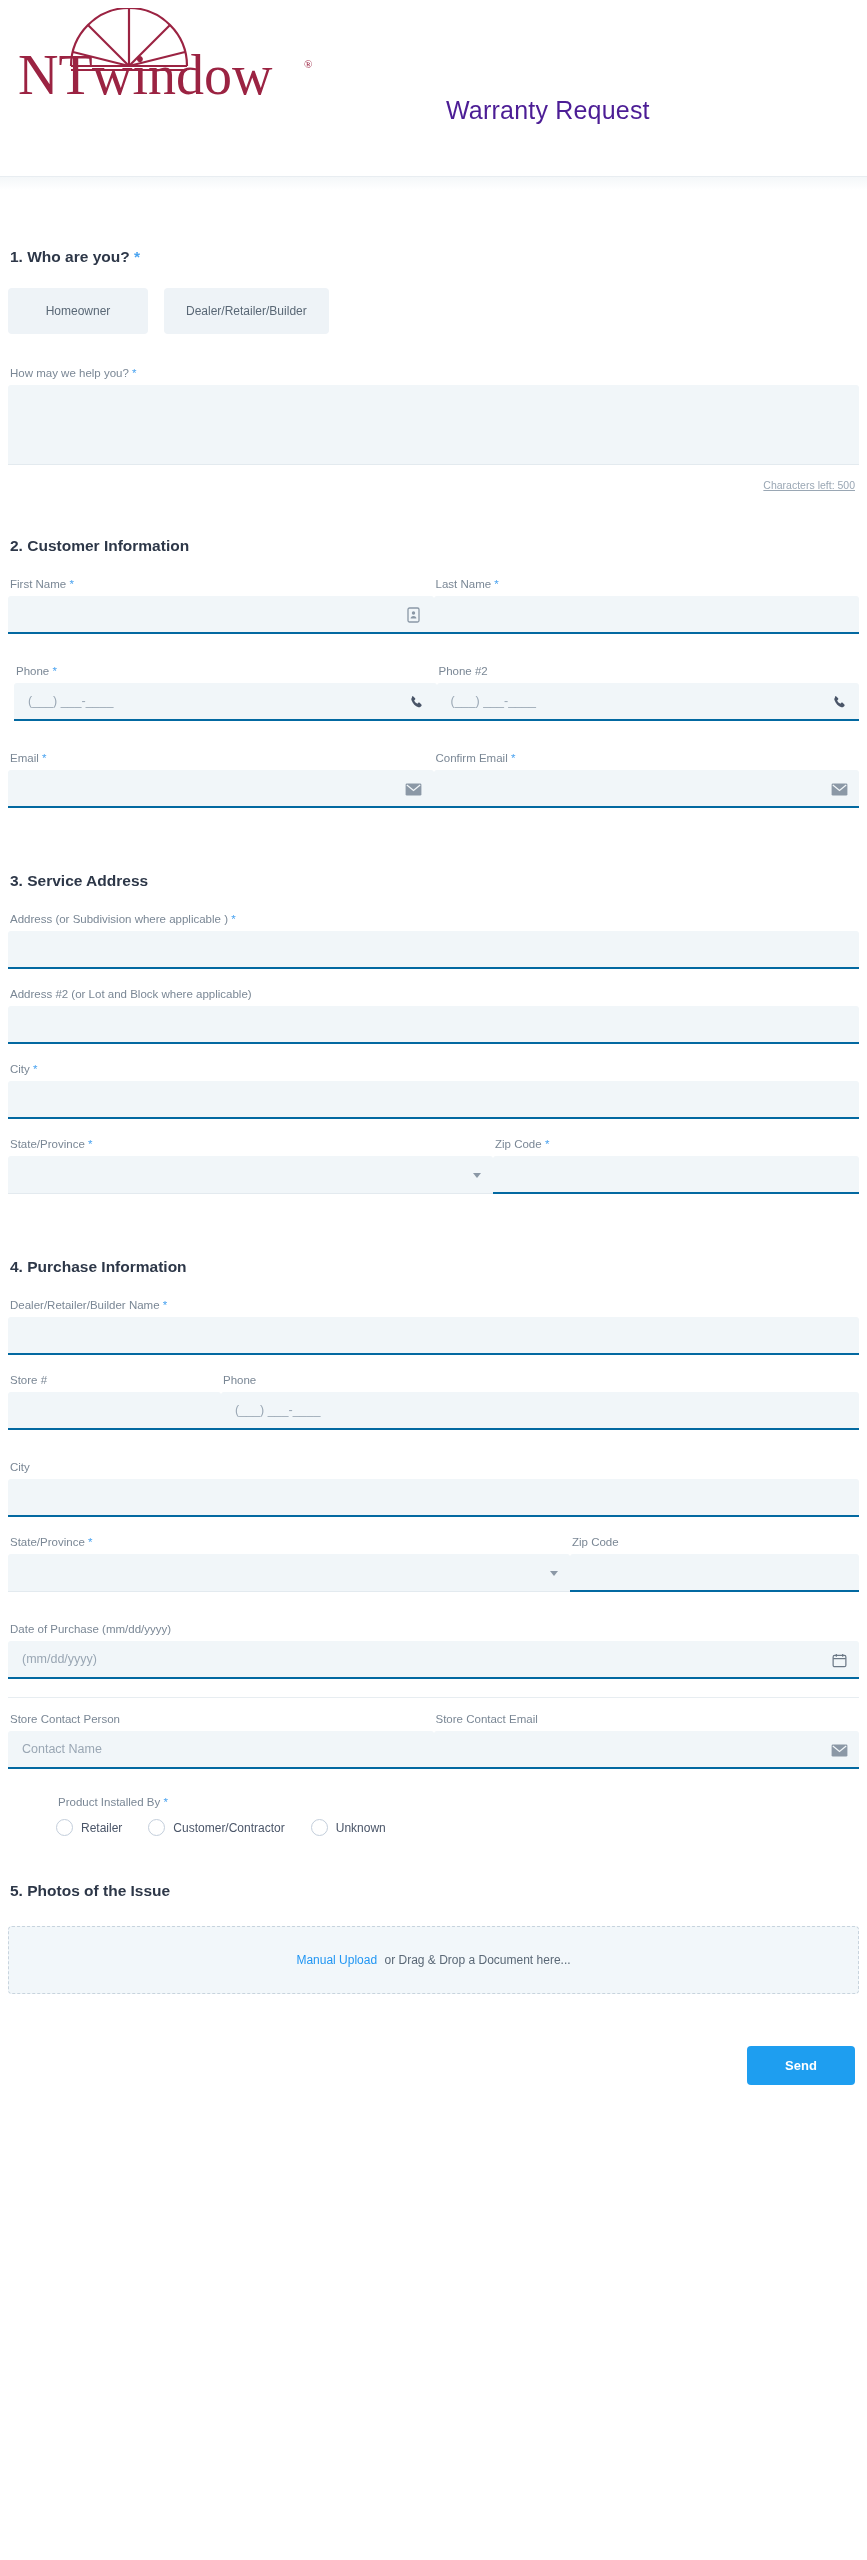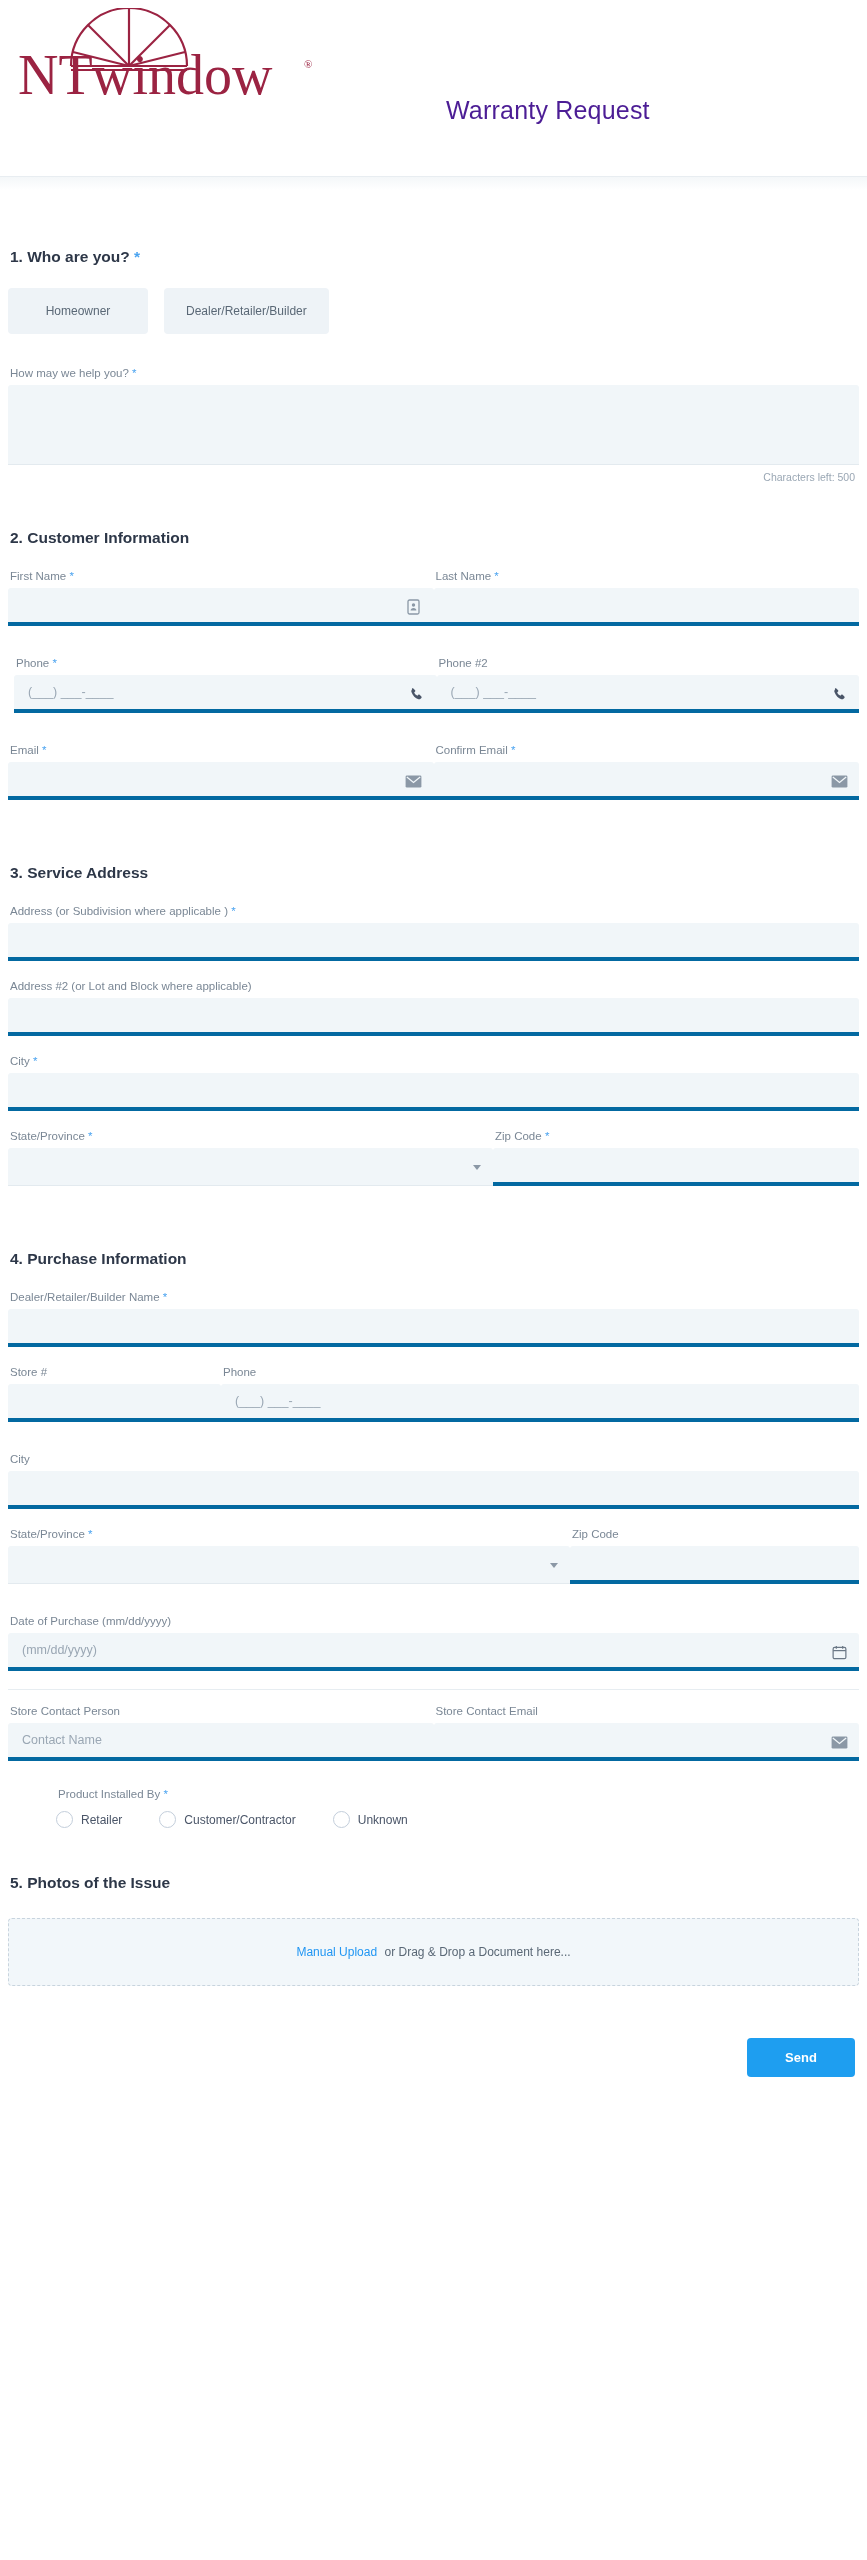--- a/index.html
+++ b/index.html
@@ -62,21 +62,21 @@
     color: #7a8795;
     padding-left: 2px;
     margin-bottom: 5px;
     line-height: 14px;
   }
   .req { color: #4aa3f0; }
 
   .input {
     background: #f1f6f9;
     border: none;
-    border-bottom: 4px solid #0369a1;
+    border-bottom: 2px solid #0369a1;
     border-radius: 3px 3px 0 0;
     width: 100%;
     height: 38px;
     font-size: 12.5px;
     color: #4a5568;
     padding: 0 34px 0 14px;
     font-family: "Liberation Sans", sans-serif;
     outline: none;
     display: block;
   }
@@ -95,22 +95,23 @@
     color: #4a5568;
     padding: 10px 14px;
     font-family: "Liberation Sans", sans-serif;
     outline: none;
     display: block;
   }
   .char-left {
     text-align: right;
     font-size: 10.5px;
     color: #9aa7b4;
-    margin-top: 6px;
+    margin-top: 14px;
     padding-right: 4px;
+    text-decoration: underline;
   }
 
   .field { position: relative; }
   .field-icon {
     position: absolute;
     right: 11px;
     bottom: 10px;
     width: 18px; height: 18px;
     pointer-events: none;
     color: #8b98a6;
@@ -164,21 +165,21 @@
     pointer-events: none;
   }
 
   .divider {
     border: none;
     border-top: 1px solid #e7edf1;
     margin: 18px 0 14px 0;
   }
 
   
-  .radio-row { display: flex; align-items: center; gap: 11px; margin-top: 10px; }
+  .radio-row { display: flex; align-items: center; gap: 0; margin-top: 10px; }
   .radio-item { display: flex; align-items: center; margin-right: 26px; cursor: pointer; }
   .radio-circle {
     width: 17px; height: 17px;
     border: 1.6px solid #c3cedb;
     border-radius: 50%;
     margin-right: 8px;
     background: #fff;
     flex: 0 0 auto;
   }
   .radio-label { font-size: 12px; color: #4a5568; white-space: nowrap; }

